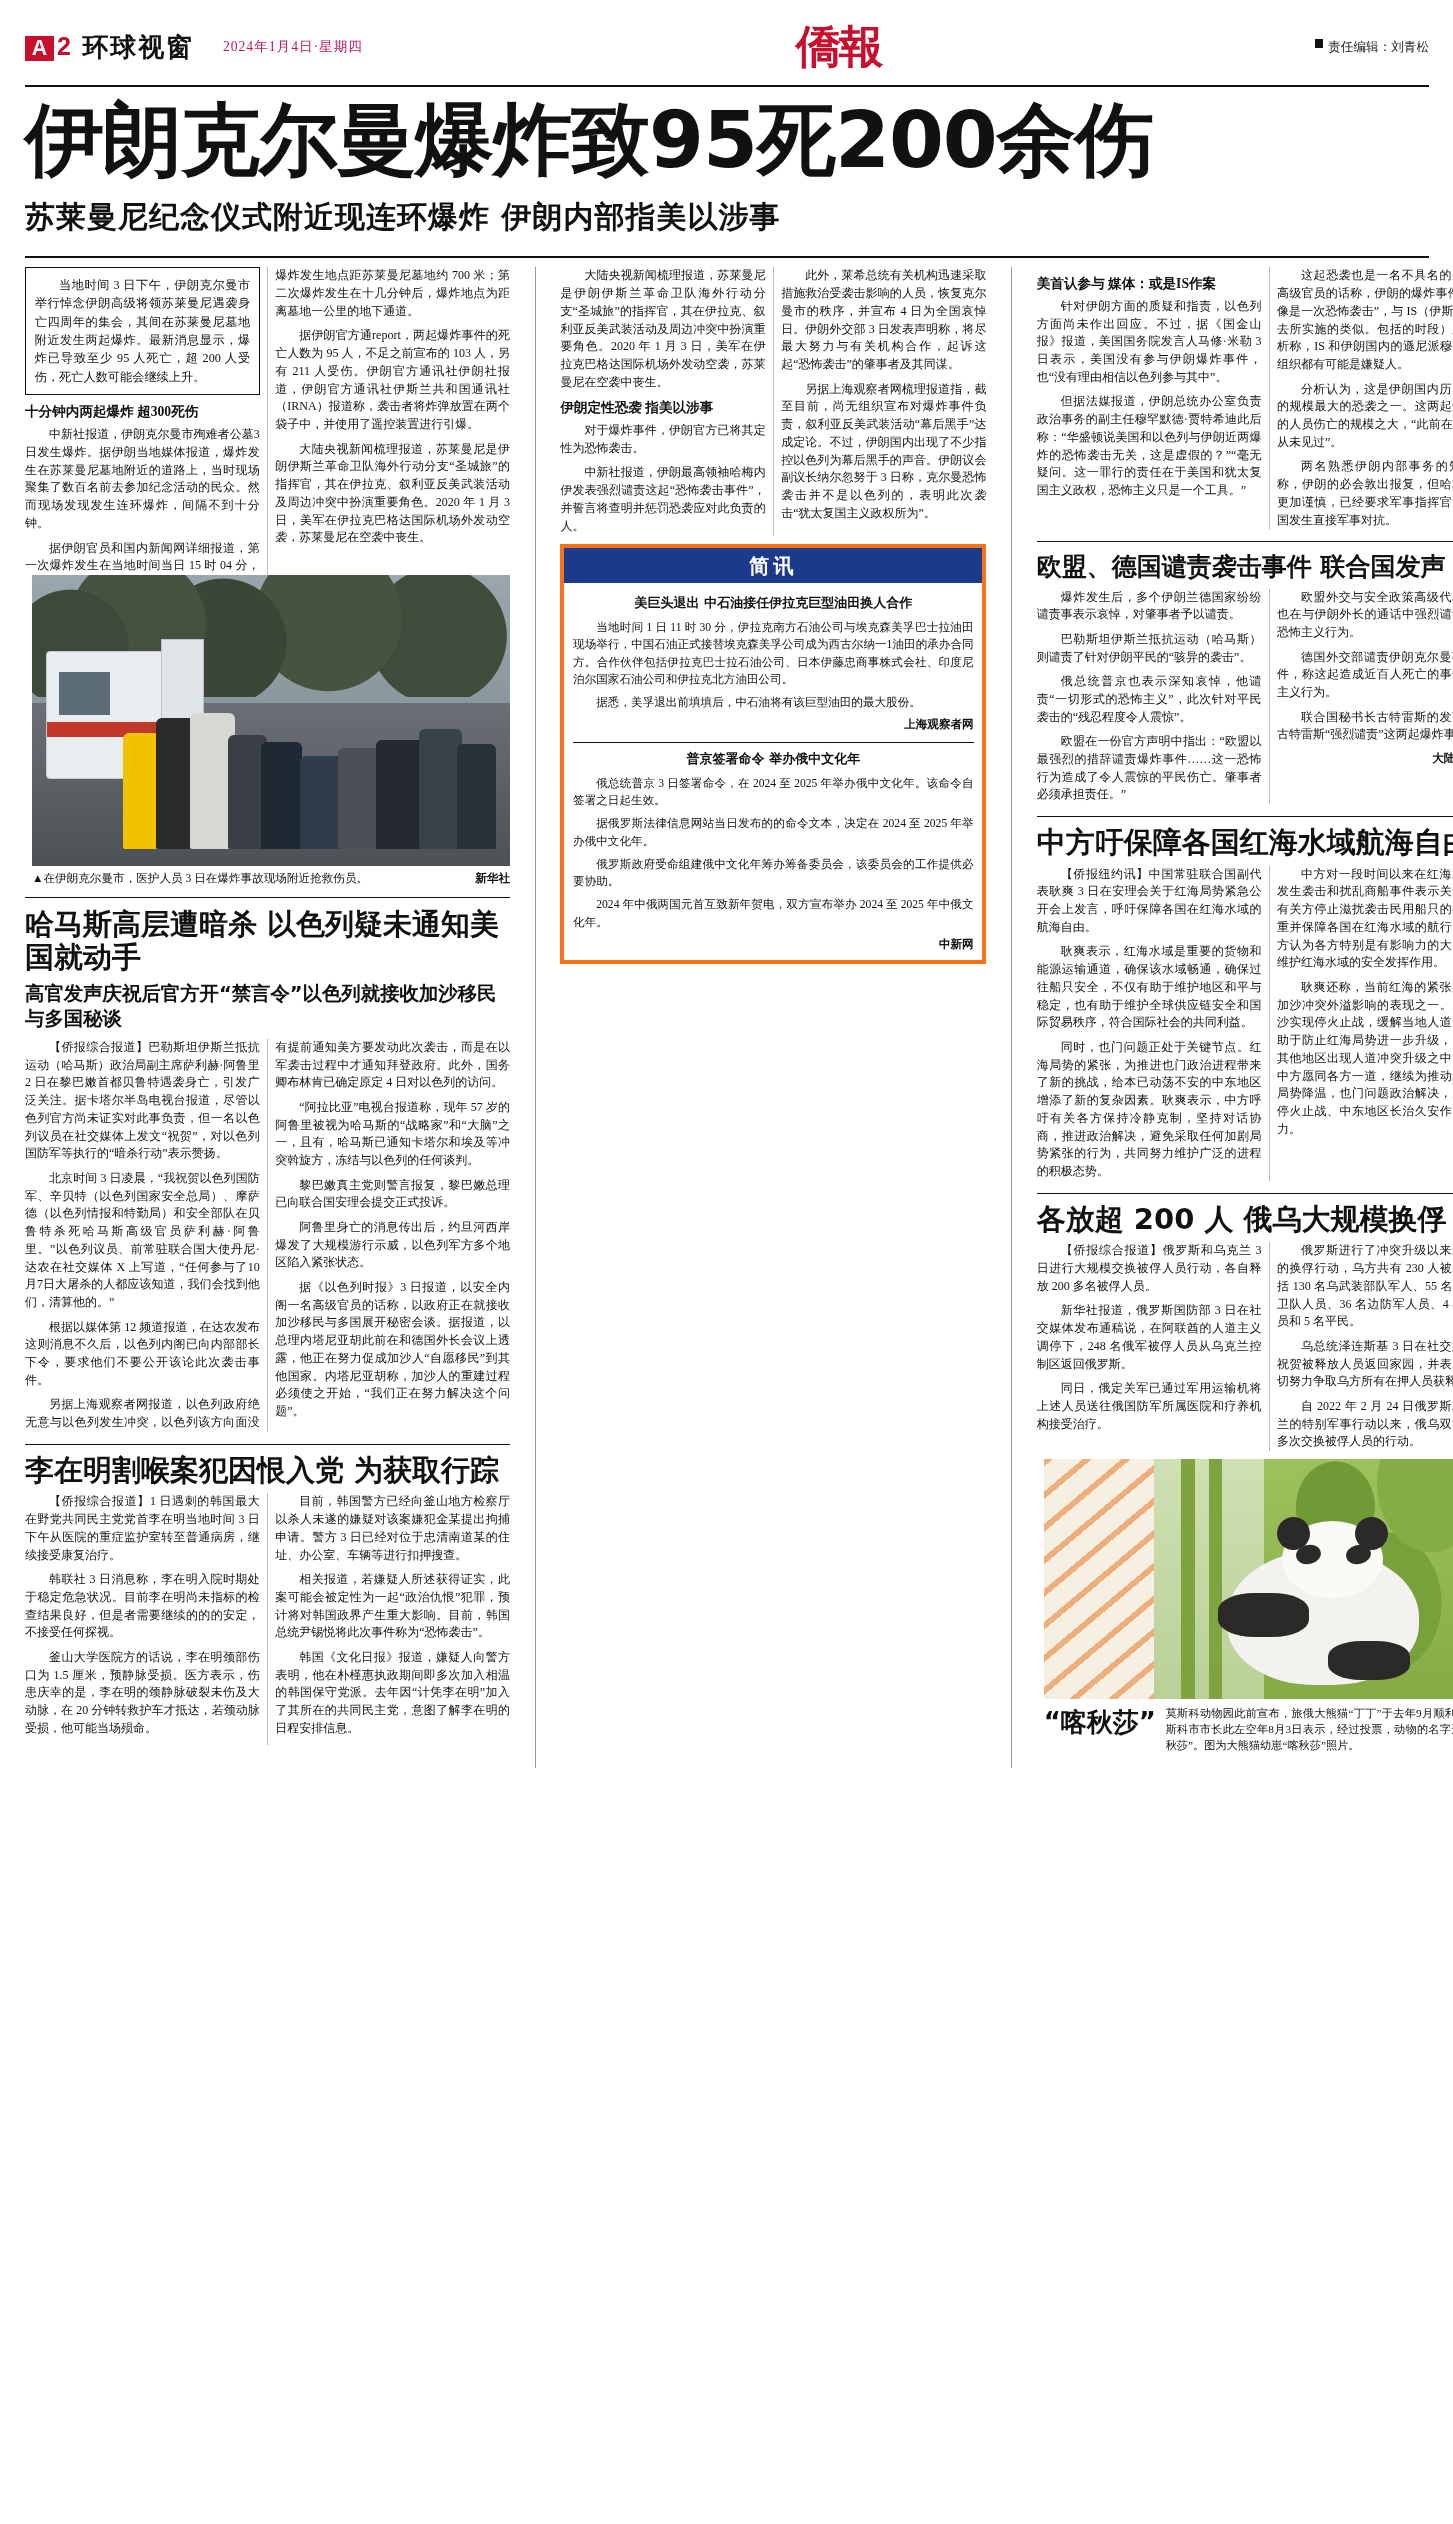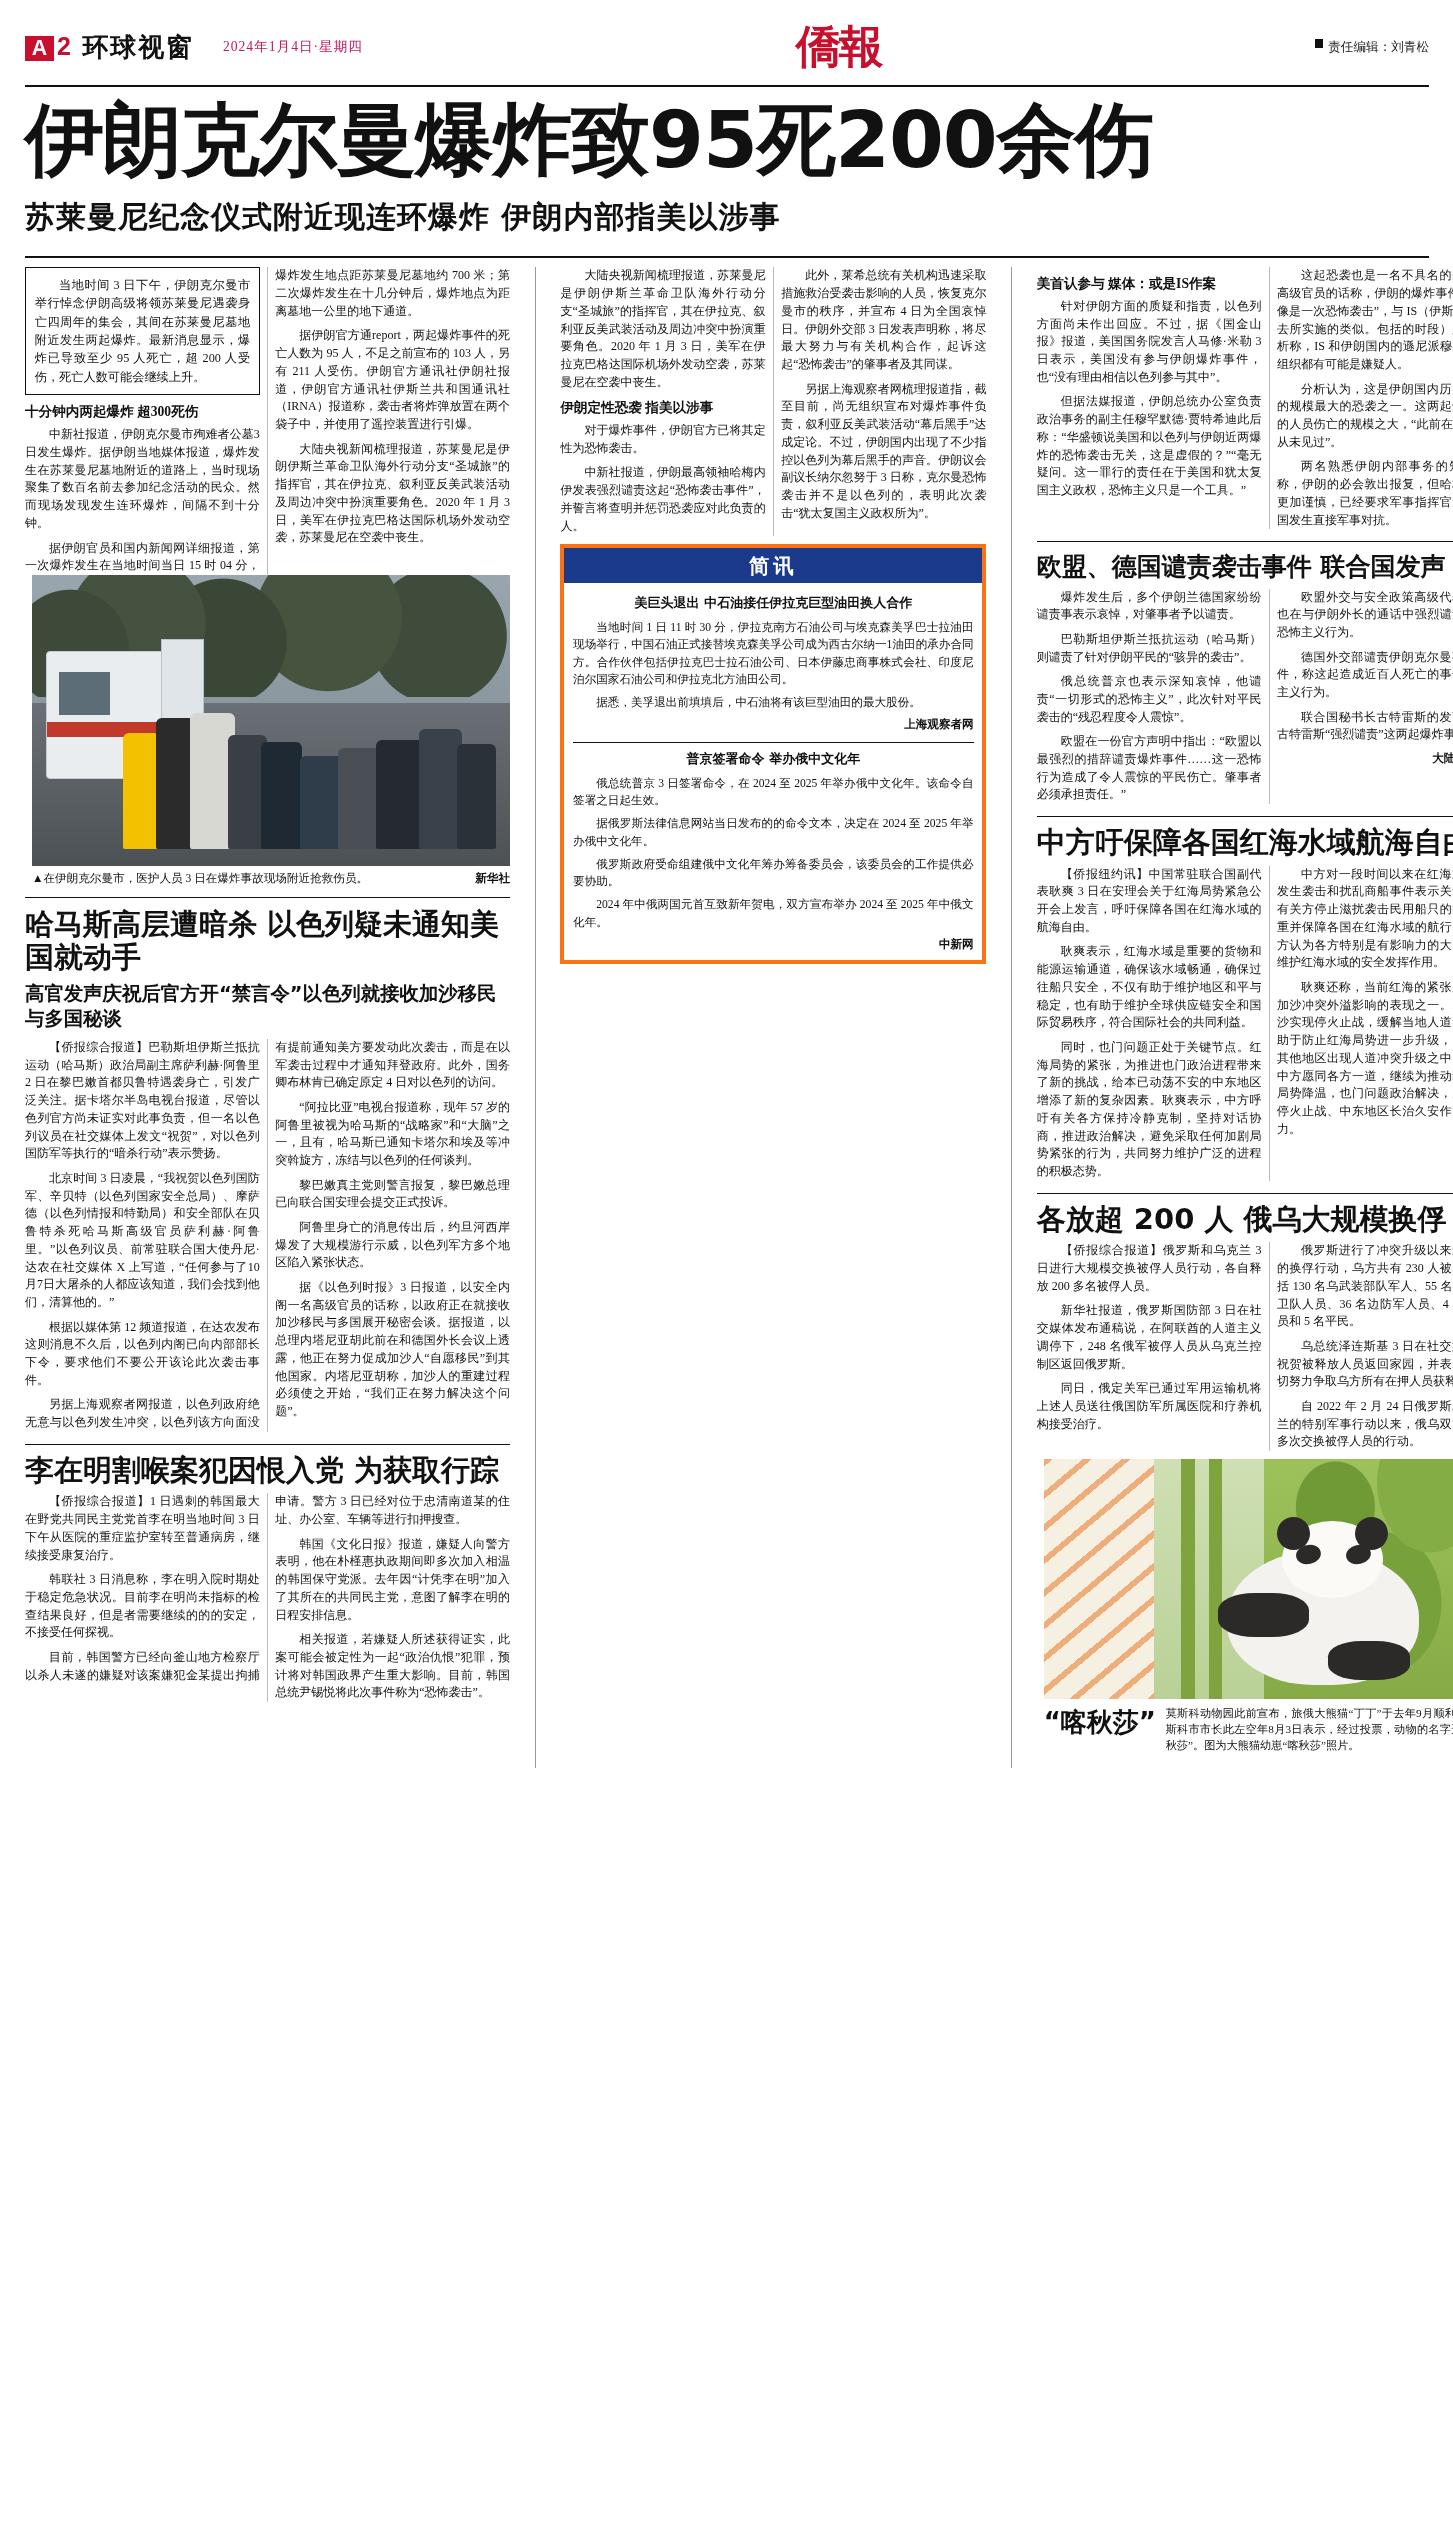--- a/index.html
+++ b/index.html
@@ -196,23 +196,24 @@
         <p class="body">阿鲁里身亡的消息传出后，约旦河西岸爆发了大规模游行示威，以色列军方多个地区陷入紧张状态。</p>
         <p class="body">据《以色列时报》3 日报道，以安全内阁一名高级官员的话称，以政府正在就接收加沙移民与多国展开秘密会谈。据报道，以总理内塔尼亚胡此前在和德国外长会议上透露，他正在努力促成加沙人“自愿移民”到其他国家。内塔尼亚胡称，加沙人的重建过程必须使之开始，“我们正在努力解决这个问题”。</p>
       </div>
 
       <div class="rule-med"></div>
 
       <div class="art-head">李在明割喉案犯因恨入党 为获取行踪</div>
       <div class="twocol">
         <p class="body">【侨报综合报道】1 日遇刺的韩国最大在野党共同民主党党首李在明当地时间 3 日下午从医院的重症监护室转至普通病房，继续接受康复治疗。</p>
         <p class="body">韩联社 3 日消息称，李在明入院时期处于稳定危急状况。目前李在明尚未指标的检查结果良好，但是者需要继续的的的安定，不接受任何探视。</p>
+        <p class="body">釜山大学医院方的话说，李在明颈部伤口为 1.5 厘米，预静脉受损。医方表示，伤患庆幸的是，李在明的颈静脉破裂未伤及大动脉，在 20 分钟转救护车才抵达，若颈动脉受损，他可能当场殒命。</p>
         <p class="body">目前，韩国警方已经向釜山地方检察厅以杀人未遂的嫌疑对该案嫌犯金某提出拘捕申请。警方 3 日已经对位于忠清南道某的住址、办公室、车辆等进行扣押搜查。</p>
+        <p class="body">相关报道，若嫌疑人所述获得证实，此案可能会被定性为一起“政治仇恨”犯罪，预计将对韩国政界产生重大影响。目前，韩国总统尹锡悦将此次事件称为“恐怖袭击”。</p>
         <p class="body">韩国《文化日报》报道，嫌疑人向警方表明，他在朴槿惠执政期间即多次加入相温的韩国保守党派。去年因“计凭李在明”加入了其所在的共同民主党，意图了解李在明的日程安排信息。</p>
-        <p class="body">相关报道，若嫌疑人所述获得证实，此案可能会被定性为一起“政治仇恨”犯罪，预计将对韩国政界产生重大影响。目前，韩国总统尹锡悦将此次事件称为“恐怖袭击”。</p>
       </div>
     </div>
 
     <div class="colsep"></div>
 
     <div class="col col-m">
       <div class="twocol">
         <p class="body">大陆央视新闻梳理报道，苏莱曼尼是伊朗伊斯兰革命卫队海外行动分支“圣城旅”的指挥官，其在伊拉克、叙利亚反美武装活动及周边冲突中扮演重要角色。2020 年 1 月 3 日，美军在伊拉克巴格达国际机场外发动空袭，苏莱曼尼在空袭中丧生。</p>
         <div class="subtitle-b">伊朗定性恐袭 指美以涉事</div>
         <p class="body">对于爆炸事件，伊朗官方已将其定性为恐怖袭击。</p>

